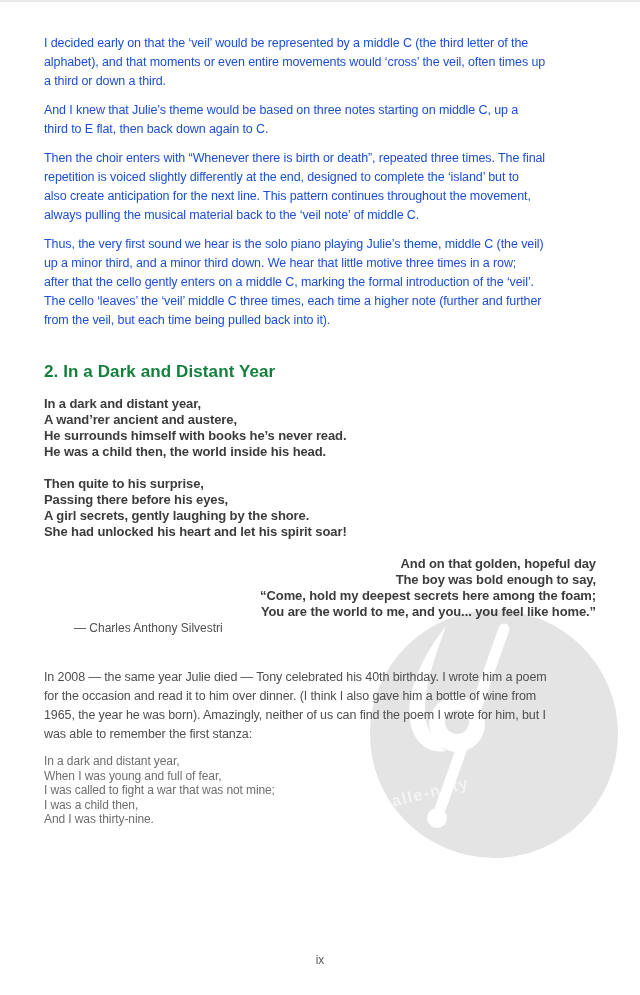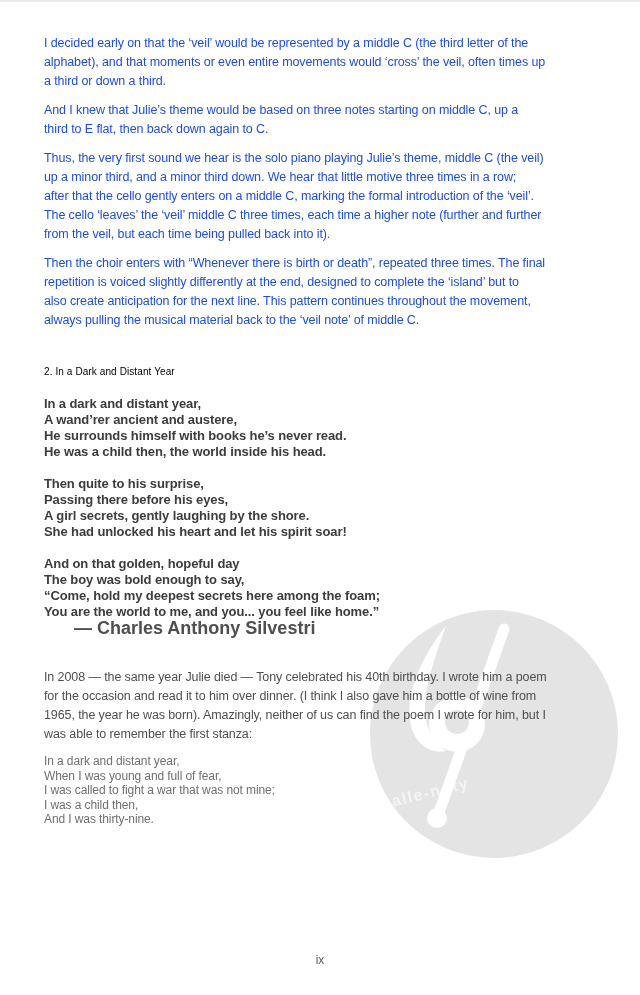--- a/index.html
+++ b/index.html
@@ -24,40 +24,40 @@
   p.body-par{
     margin:0 0 10px 0;
     font-size:12.5px;
     line-height:19px;
     letter-spacing:-0.1px;
     color:#1d4ed8;
   }
   p.body-par.gap-before{}
   h2.section-heading{
     margin:32px 0 14px 0;
-    font-size:10px;
+    font-size:17px;
     line-height:20px;
-    font-weight:normal;
-    color:#000000;
+    font-weight:bold;
+    color:#15803d;
     letter-spacing:0.1px;
   }
   .stanza{
     margin:0 0 16px 0;
     font-size:13px;
     line-height:16px;
     font-weight:bold;
     color:#3c3c3c;
     letter-spacing:-0.1px;
   }
-  .stanza.last{margin-bottom:0;}
+  .stanza.last{margin-bottom:0;text-align:right;}
   .attribution{
     padding-left:30px;
-    font-size:18px;
+    font-size:12px;
     line-height:16px;
-    font-weight:bold;
+    font-weight:normal;
     color:#4f4f4f;
   }
   p.par-2008{
     margin:32px 0 0 0;
     font-size:12.5px;
     line-height:19px;
     letter-spacing:-0.1px;
     color:#4f4f4f;
   }
   .recalled{
@@ -121,30 +121,30 @@
 
   <div class="content">
 
     <p class="body-par pre">I decided early on that the ‘veil’ would be represented by a middle C (the third letter of the
 alphabet), and that moments or even entire movements would ‘cross’ the veil, often times up
 a third or down a third.</p>
 
     <p class="body-par pre gap-before">And I knew that Julie’s theme would be based on three notes starting on middle C, up a
 third to E flat, then back down again to C.</p>
 
+    <p class="body-par pre gap-before">Then the choir enters with “Whenever there is birth or death”, repeated three times. The final
+repetition is voiced slightly differently at the end, designed to complete the ‘island’ but to
+also create anticipation for the next line. This pattern continues throughout the movement,
+always pulling the musical material back to the ‘veil note’ of middle C.</p>
+
     <p class="body-par pre gap-before">Thus, the very first sound we hear is the solo piano playing Julie’s theme, middle C (the veil)
 up a minor third, and a minor third down. We hear that little motive three times in a row;
 after that the cello gently enters on a middle C, marking the formal introduction of the ‘veil’.
 The cello ‘leaves’ the ‘veil’ middle C three times, each time a higher note (further and further
 from the veil, but each time being pulled back into it).</p>
-
-    <p class="body-par pre gap-before">Then the choir enters with “Whenever there is birth or death”, repeated three times. The final
-repetition is voiced slightly differently at the end, designed to complete the ‘island’ but to
-also create anticipation for the next line. This pattern continues throughout the movement,
-always pulling the musical material back to the ‘veil note’ of middle C.</p>
 
     <h2 class="section-heading">2. In a Dark and Distant Year</h2>
 
     <div class="stanza pre">In a dark and distant year,
 A wand’rer ancient and austere,
 He surrounds himself with books he’s never read.
 He was a child then, the world inside his head.</div>
 
 
     <div class="stanza pre">Then quite to his surprise,

